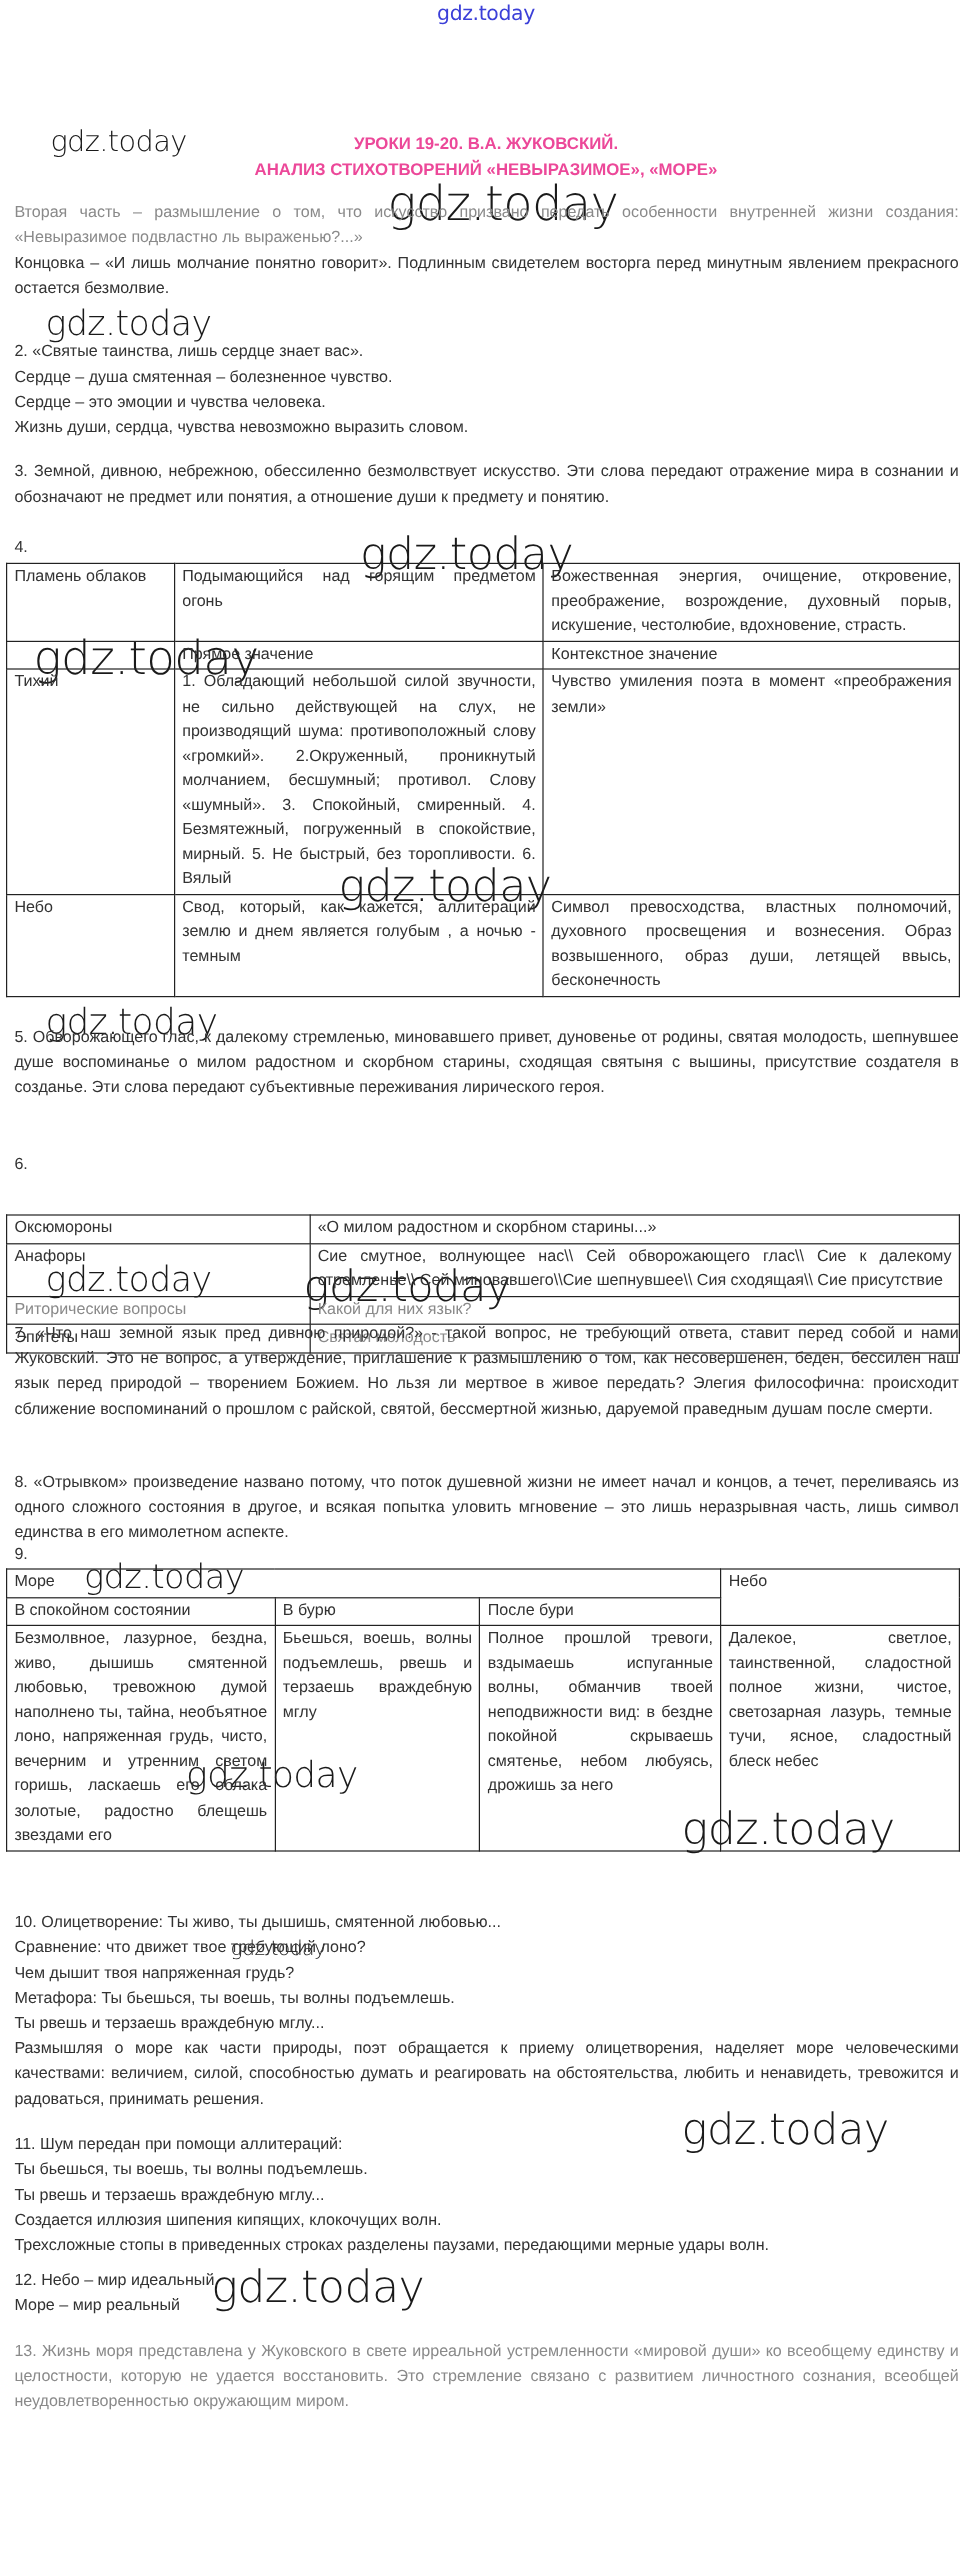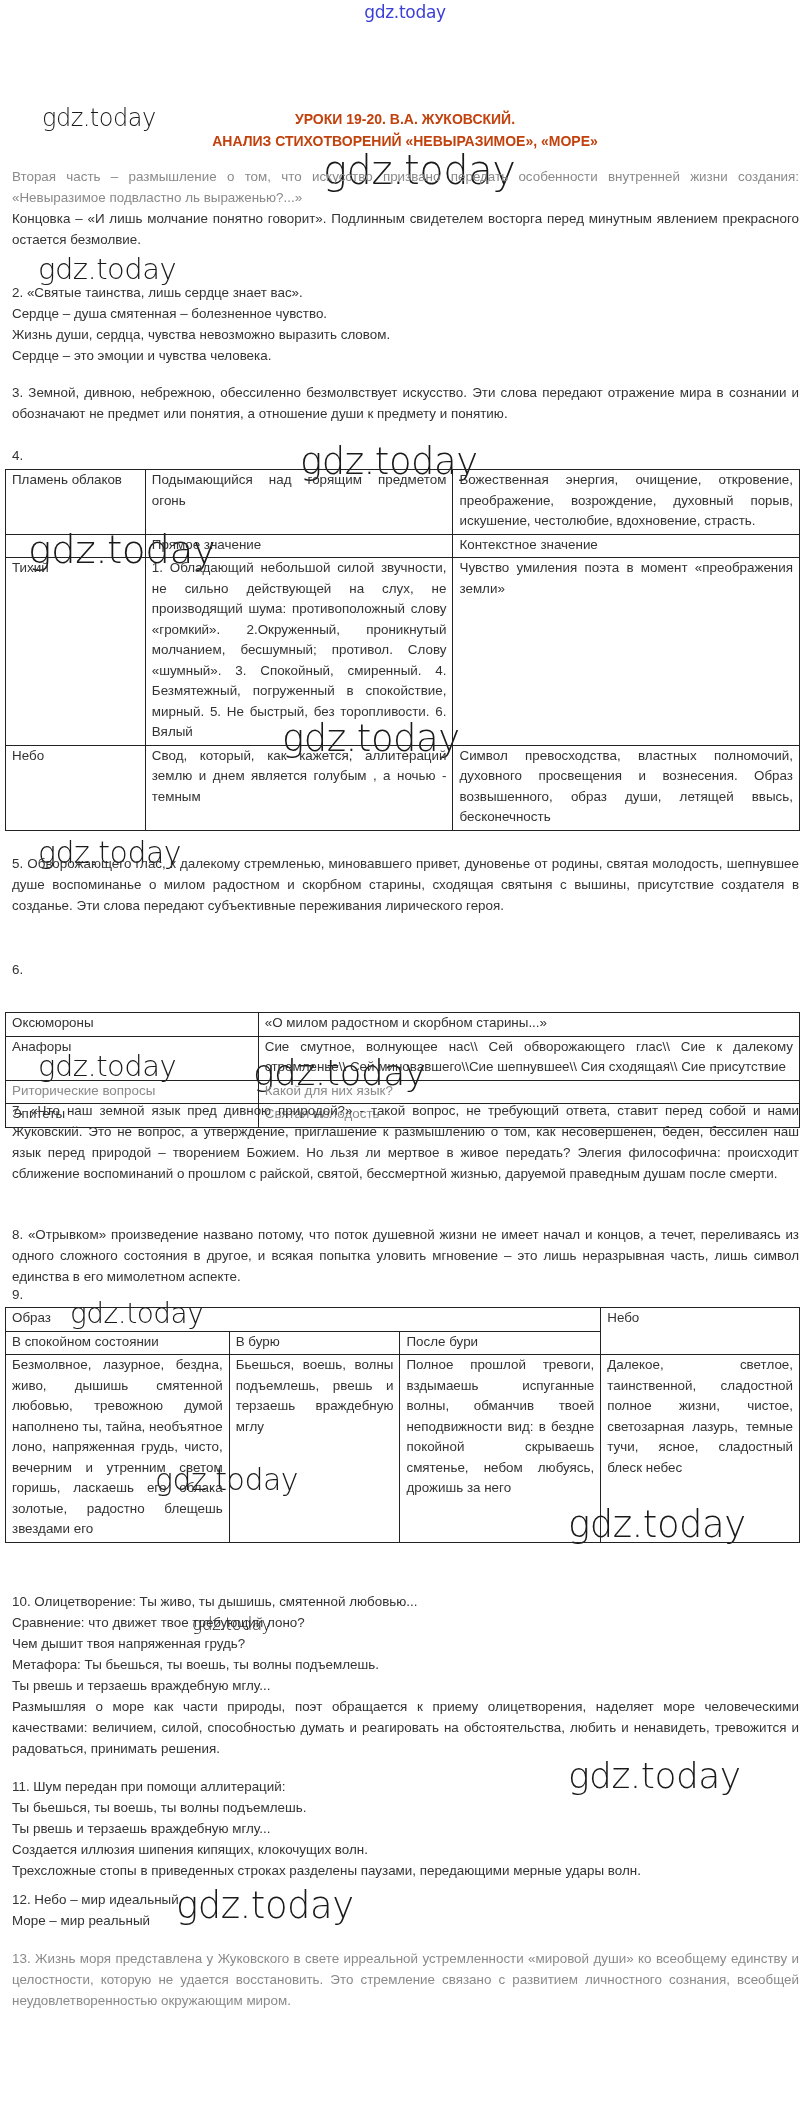--- a/index.html
+++ b/index.html
@@ -11,21 +11,21 @@
   .wm {
     position: absolute; font-family: "DejaVu Sans", sans-serif; font-weight: 300;
     color: #1a1a1a; letter-spacing: -0.5px; line-height: 1; white-space: nowrap;
   }
   .top-logo {
     position: absolute; left: 0; right: 0; top: 2px; text-align: center;
     font-family: "DejaVu Sans", sans-serif; color: #3b3fd8; font-size: 17px; letter-spacing: -0.3px;
   }
   .title {
     position: absolute; left: 0; width: 810px; text-align: center;
-    font-weight: bold; font-size: 14px; line-height: 22px; color: #c2410c;
+    font-weight: bold; font-size: 14px; line-height: 22px; color: #ec4899;
   }
   .para {
     position: absolute; left: 12px; width: 787px;
     line-height: 21px; text-align: justify; color: #333;
   }
   .para p { margin: 0; }
   .faded { color: #8a8a8a; }
   table.doc {
     position: absolute; border-collapse: collapse; color: #333;
     font-size: 13.4px; line-height: 20.5px;
@@ -63,22 +63,22 @@
 </div>
 
 <div class="para" style="top:166px;">
   <p class="faded">Вторая часть – размышление о том, что искусство призвано передать особенности внутренней жизни создания: «Невыразимое подвластно ль выраженью?...»</p>
   <p>Концовка – «И лишь молчание понятно говорит». Подлинным свидетелем восторга перед минутным явлением прекрасного остается безмолвие.</p>
 </div>
 
 <div class="para" style="top:282px;">
   <p>2.  «Святые таинства, лишь сердце знает вас».</p>
   <p>Сердце – душа смятенная – болезненное чувство.</p>
+  <p>Сердце – это эмоции и чувства человека.</p>
   <p>Жизнь души, сердца, чувства невозможно выразить словом.</p>
-  <p>Сердце – это эмоции и чувства человека.</p>
 </div>
 
 <div class="para" style="top:382px;">
   <p>3.  Земной, дивною, небрежною, обессиленно безмолвствует искусство. Эти слова передают отражение мира в сознании и обозначают не предмет или понятия, а отношение души к предмету и понятию.</p>
 </div>
 
 <div class="num" style="top:448px;">4.</div>
 <table class="doc" style="left:5px;top:469px;width:795px;">
   <colgroup>
       <col style="width:140px">
@@ -150,21 +150,21 @@
 <div class="num" style="top:1287px;">9.</div>
 <table class="doc" style="left:5px;top:1307px;width:795px;">
   <colgroup>
       <col style="width:224px">
       <col style="width:171px">
       <col style="width:201px">
       <col style="width:199px">
     </colgroup>
   <tbody>
       <tr>
-    <td colspan="3">Образ</td>
+    <td colspan="3">Море</td>
     <td rowspan="2">Небо</td>
   </tr>
   <tr>
     <td>В спокойном состоянии</td>
     <td>В бурю</td>
     <td>После бури</td>
   </tr>
   <tr>
     <td>Безмолвное, лазурное, бездна, живо, дышишь смятенной любовью, тревожною думой наполнено ты, тайна, необъятное лоно, напряженная грудь, чисто, вечерним и утренним светом горишь, ласкаешь его облака золотые, радостно блещешь звездами его</td>
     <td>Бьешься, воешь, волны подъемлешь, рвешь и терзаешь враждебную мглу</td>

